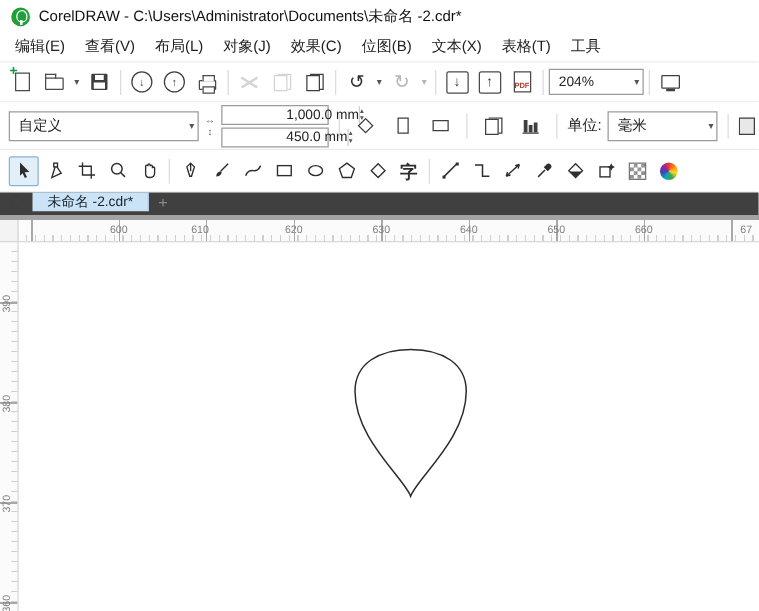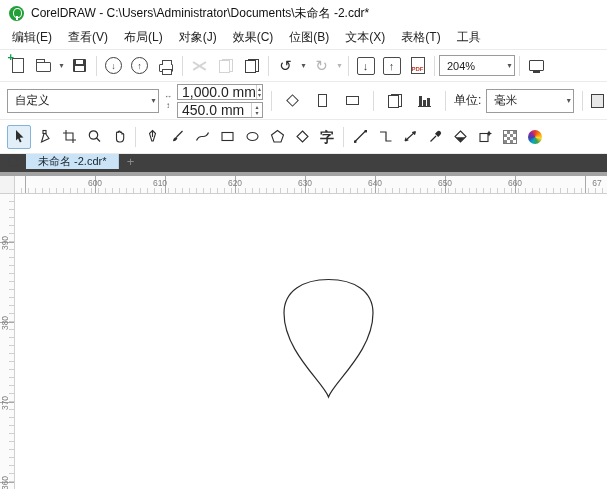--- a/index.html
+++ b/index.html
@@ -71,21 +71,21 @@
   .ic-monitor::after { content:""; position:absolute; left:3px; bottom:-3px; width:7px; height:2px; background:#3f3f3f; }
 
   
   .combo { height:24px; border:1px solid #9b9b9b; background:#fff; display:flex; align-items:center; flex:0 0 auto; }
   .combo .val { flex:1; padding-left:7px; font-size:11.5px; white-space:nowrap; overflow:hidden; }
   .combo.preset { width:152px; }
   .combo.units { width:88px; }
   .mini-col { display:flex; flex-direction:column; align-items:center; gap:1px; font-size:8px; color:#555; line-height:9px; }
   .num-stack { display:flex; flex-direction:column; gap:2px; }
   .num-field { width:86px; height:16px; border:1px solid #9b9b9b; background:#fff; display:flex; align-items:center; }
-  .num-field .val { flex:1; font-size:14px; padding-left:4px; white-space:nowrap; }
+  .num-field .val { flex:1; font-size:11px; padding-left:4px; white-space:nowrap;margin-left:47px; }
   .spin { width:11px; height:100%; display:flex; flex-direction:column; justify-content:center; border-left:1px solid #cfcfcf; }
   .spin span { font-size:6px; line-height:6px; text-align:center; color:#555; }
   .ic-port { width:9px; height:13px; border:1px solid #3f3f3f; }
   .ic-land { width:13px; height:9px; border:1px solid #3f3f3f; }
   .ic-diamond { width:9px; height:9px; border:1px solid #3f3f3f; transform:rotate(45deg); }
   .ic-pages { width:14px; height:14px; }
   .ic-pages::before { content:""; position:absolute; right:0; top:0; width:9px; height:11px; border:1px solid #3f3f3f; background:#fff; }
   .ic-pages::after { content:""; position:absolute; left:0; bottom:0; width:9px; height:11px; border:1px solid #3f3f3f; background:#fff; }
   .ic-bars { width:13px; height:13px; border-bottom:1px solid #3f3f3f; display:flex; align-items:flex-end; gap:1px; padding:0 1px; }
   .ic-bars i { display:block; width:3px; background:#3f3f3f; }

